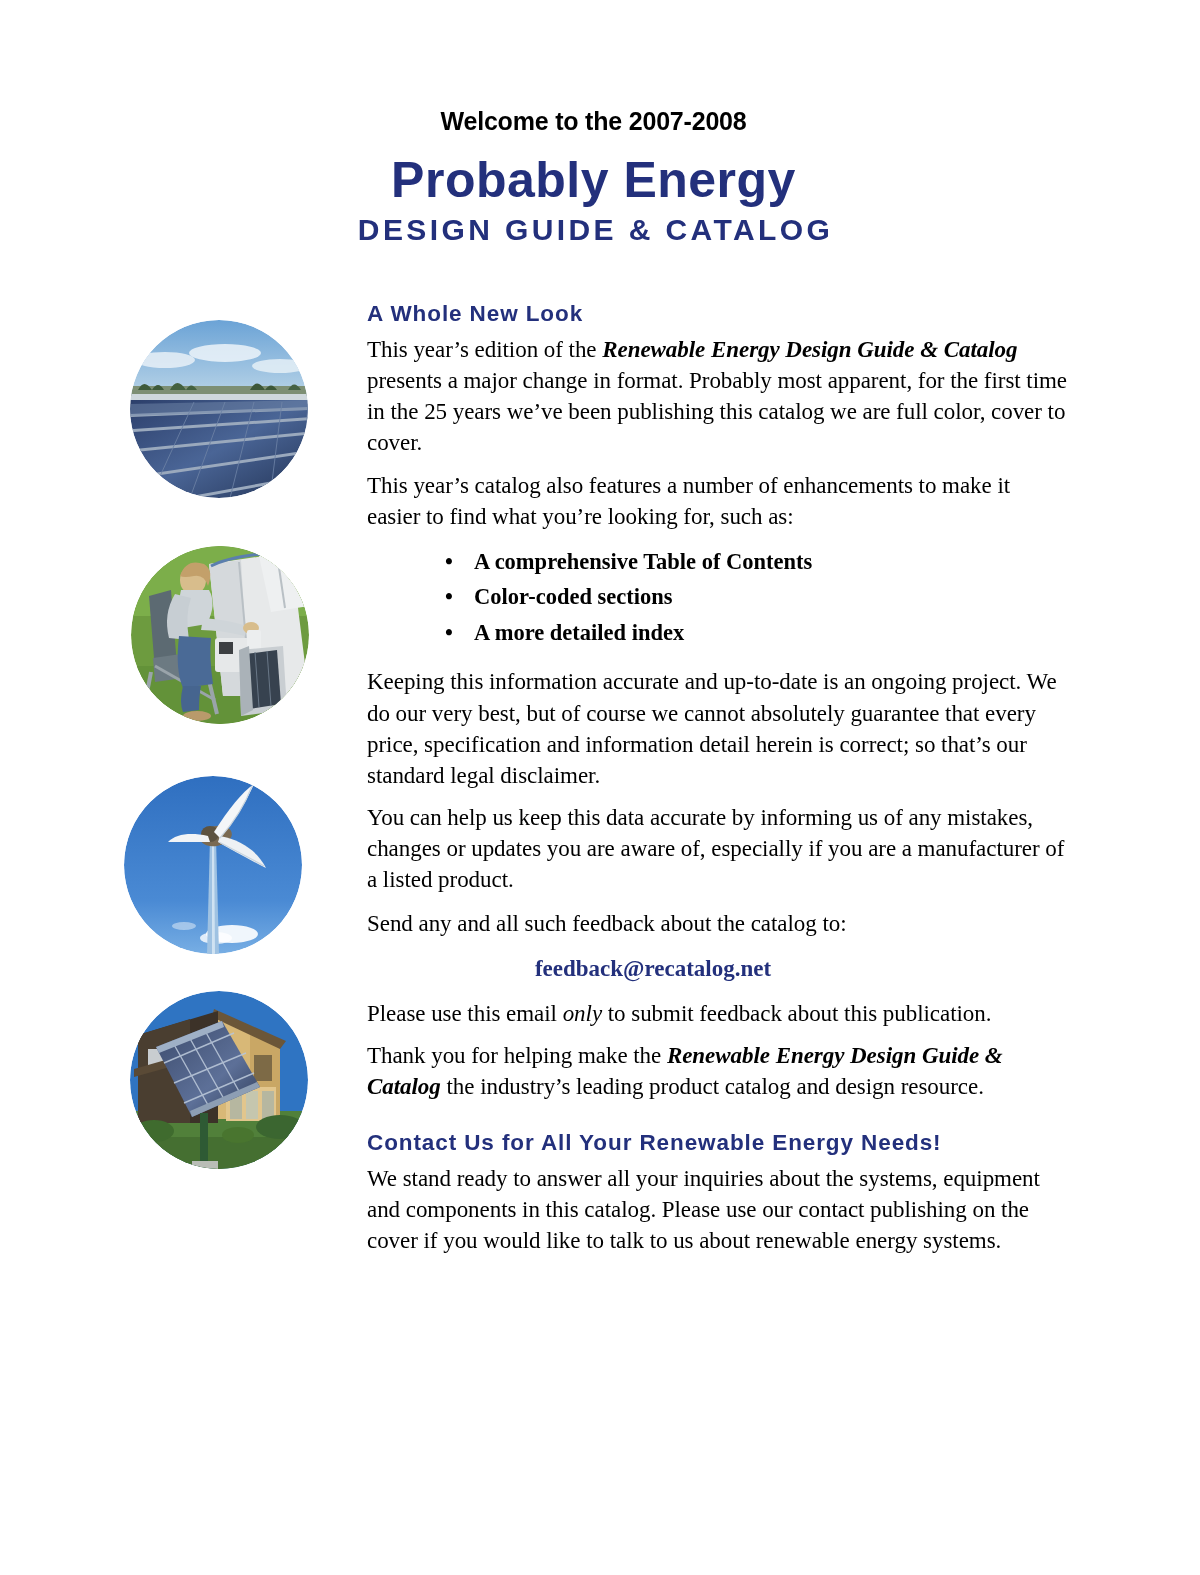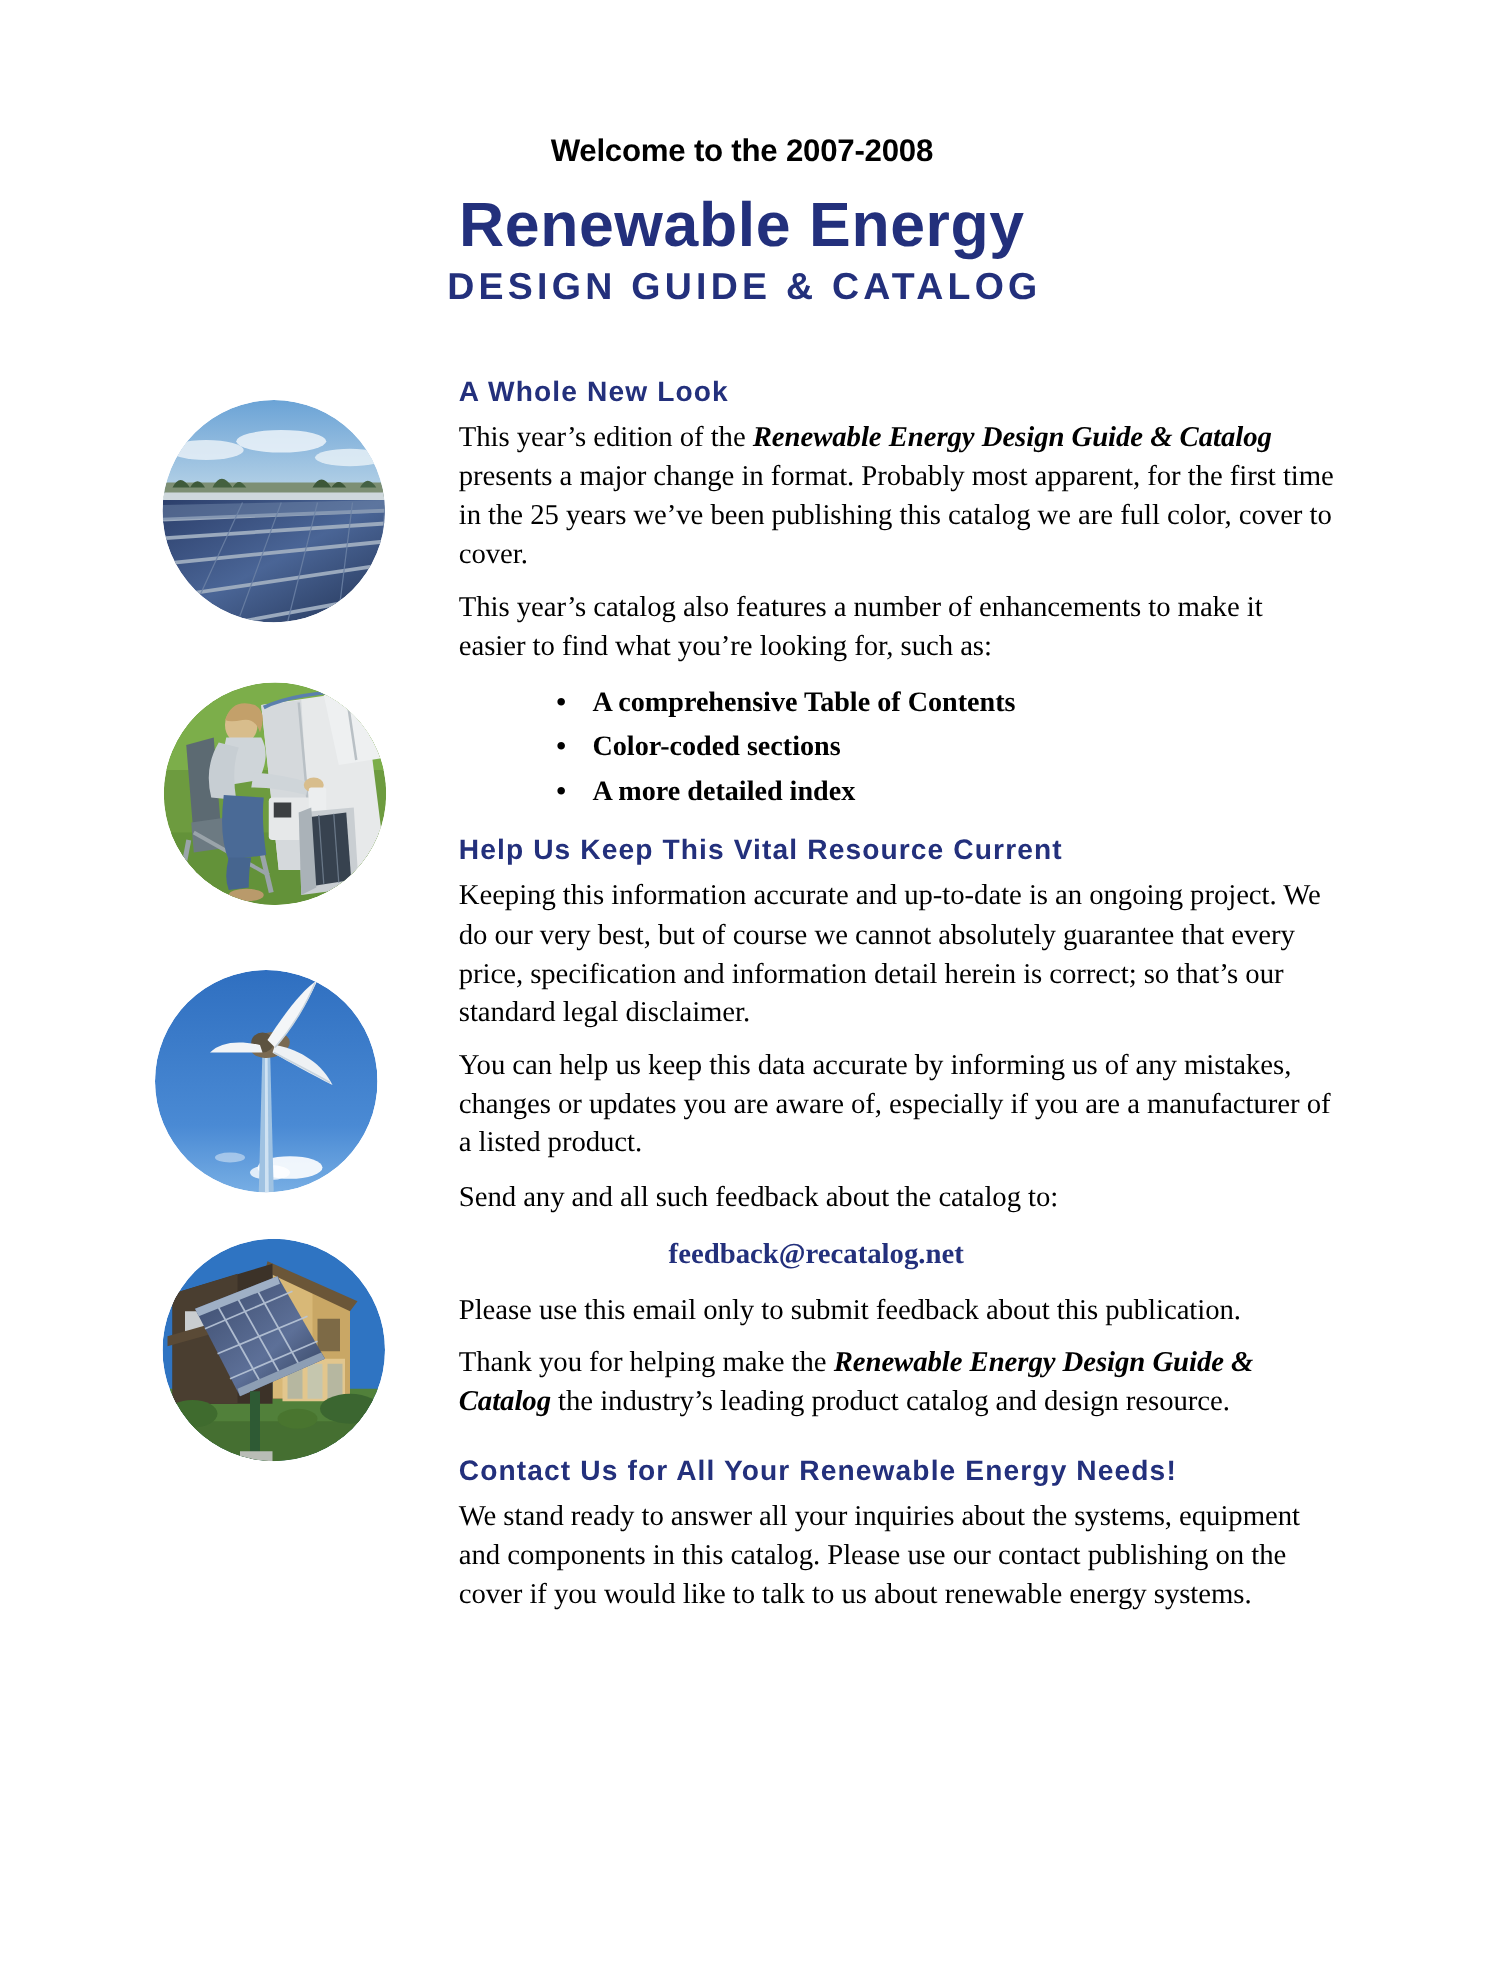--- a/index.html
+++ b/index.html
@@ -90,21 +90,21 @@
   p.body-text {
     font-family: "Liberation Serif", serif;
     font-size: 23px;
     line-height: 1.355;
     margin: 0 0 11px 0;
     color: #000000;
     letter-spacing: -0.05px;
   }
   p.body-text.tight { margin-bottom: 12px; }
   .bold-italic { font-weight: bold; font-style: italic; }
-  .italic { }
+  .italic { font-style: italic; }
 
   ul.feature-list {
     list-style: none;
     margin: 19px 0 22px 0;
     padding: 0 0 0 78px;
   }
   ul.feature-list li {
     font-family: "Liberation Serif", serif;
     font-size: 22.5px;
     font-weight: bold;
@@ -131,21 +131,21 @@
     text-decoration: none;
     display: block;
   }
   .gap-md  { height: 16px; }
 </style>
 </head>
 <body>
 
 <div class="header">
   <div class="welcome-line">Welcome to the 2007-2008</div>
-  <div class="main-title">Renewable Energy</div>
+  <div class="main-title">Probably Energy</div>
   <div class="sub-title">DESIGN GUIDE &amp; CATALOG</div>
 </div>
 
 <div class="photo" id="photo-solar-array">
   <svg viewBox="0 0 178 178" xmlns="http://www.w3.org/2000/svg">
     <defs>
       <clipPath id="cp1">
           <circle cx="89" cy="89" r="89"></circle>
         </clipPath>
       <linearGradient id="sky1" x1="0" y1="0" x2="0" y2="1">
@@ -347,21 +347,20 @@
     <li>
       <span class="bullet-dot">•</span>
       <span>Color-coded sections</span>
     </li>
     <li>
       <span class="bullet-dot">•</span>
       <span>A more detailed index</span>
     </li>
   </ul>
 
-  <h2 class="section-heading">Help Us Keep This Vital Resource Current</h2>
 
   <p class="body-text">Keeping this information accurate and up-to-date is an ongoing project. We do our very best, but of course we cannot absolutely guarantee that every price, specification and information detail herein is correct; so that’s our standard legal disclaimer.</p>
 
   <p class="body-text tight">You can help us keep this data accurate by informing us of any mistakes, changes or updates you are aware of, especially if you are a manufacturer of a listed product.</p>
 
   <p class="body-text">Send any and all such feedback about the catalog to:</p>
 
   <a class="email-line" href="#">feedback@recatalog.net</a>
 
   <p class="body-text">

